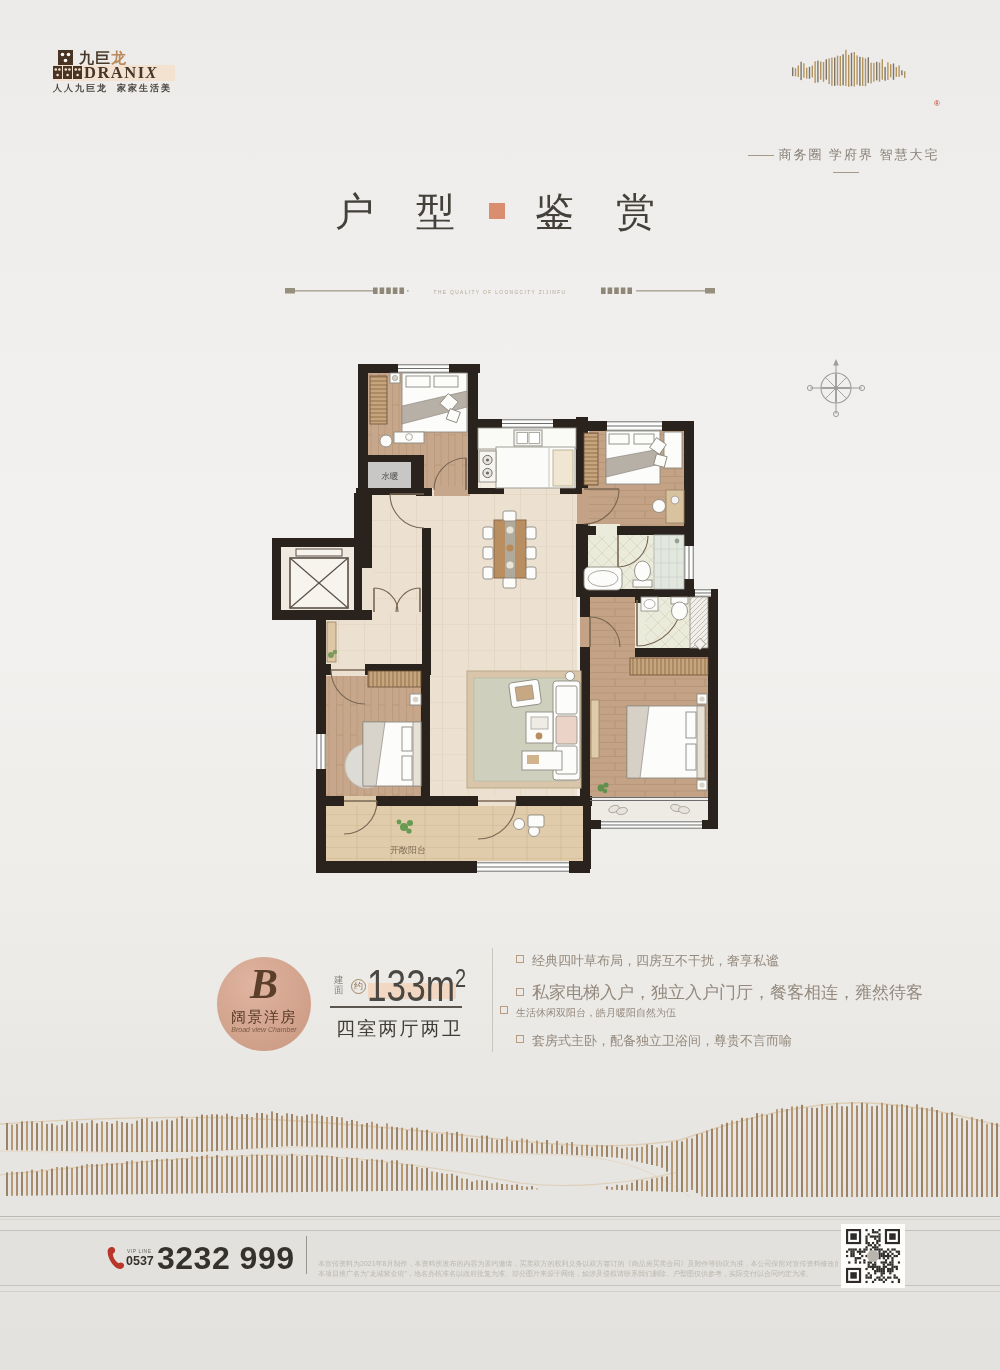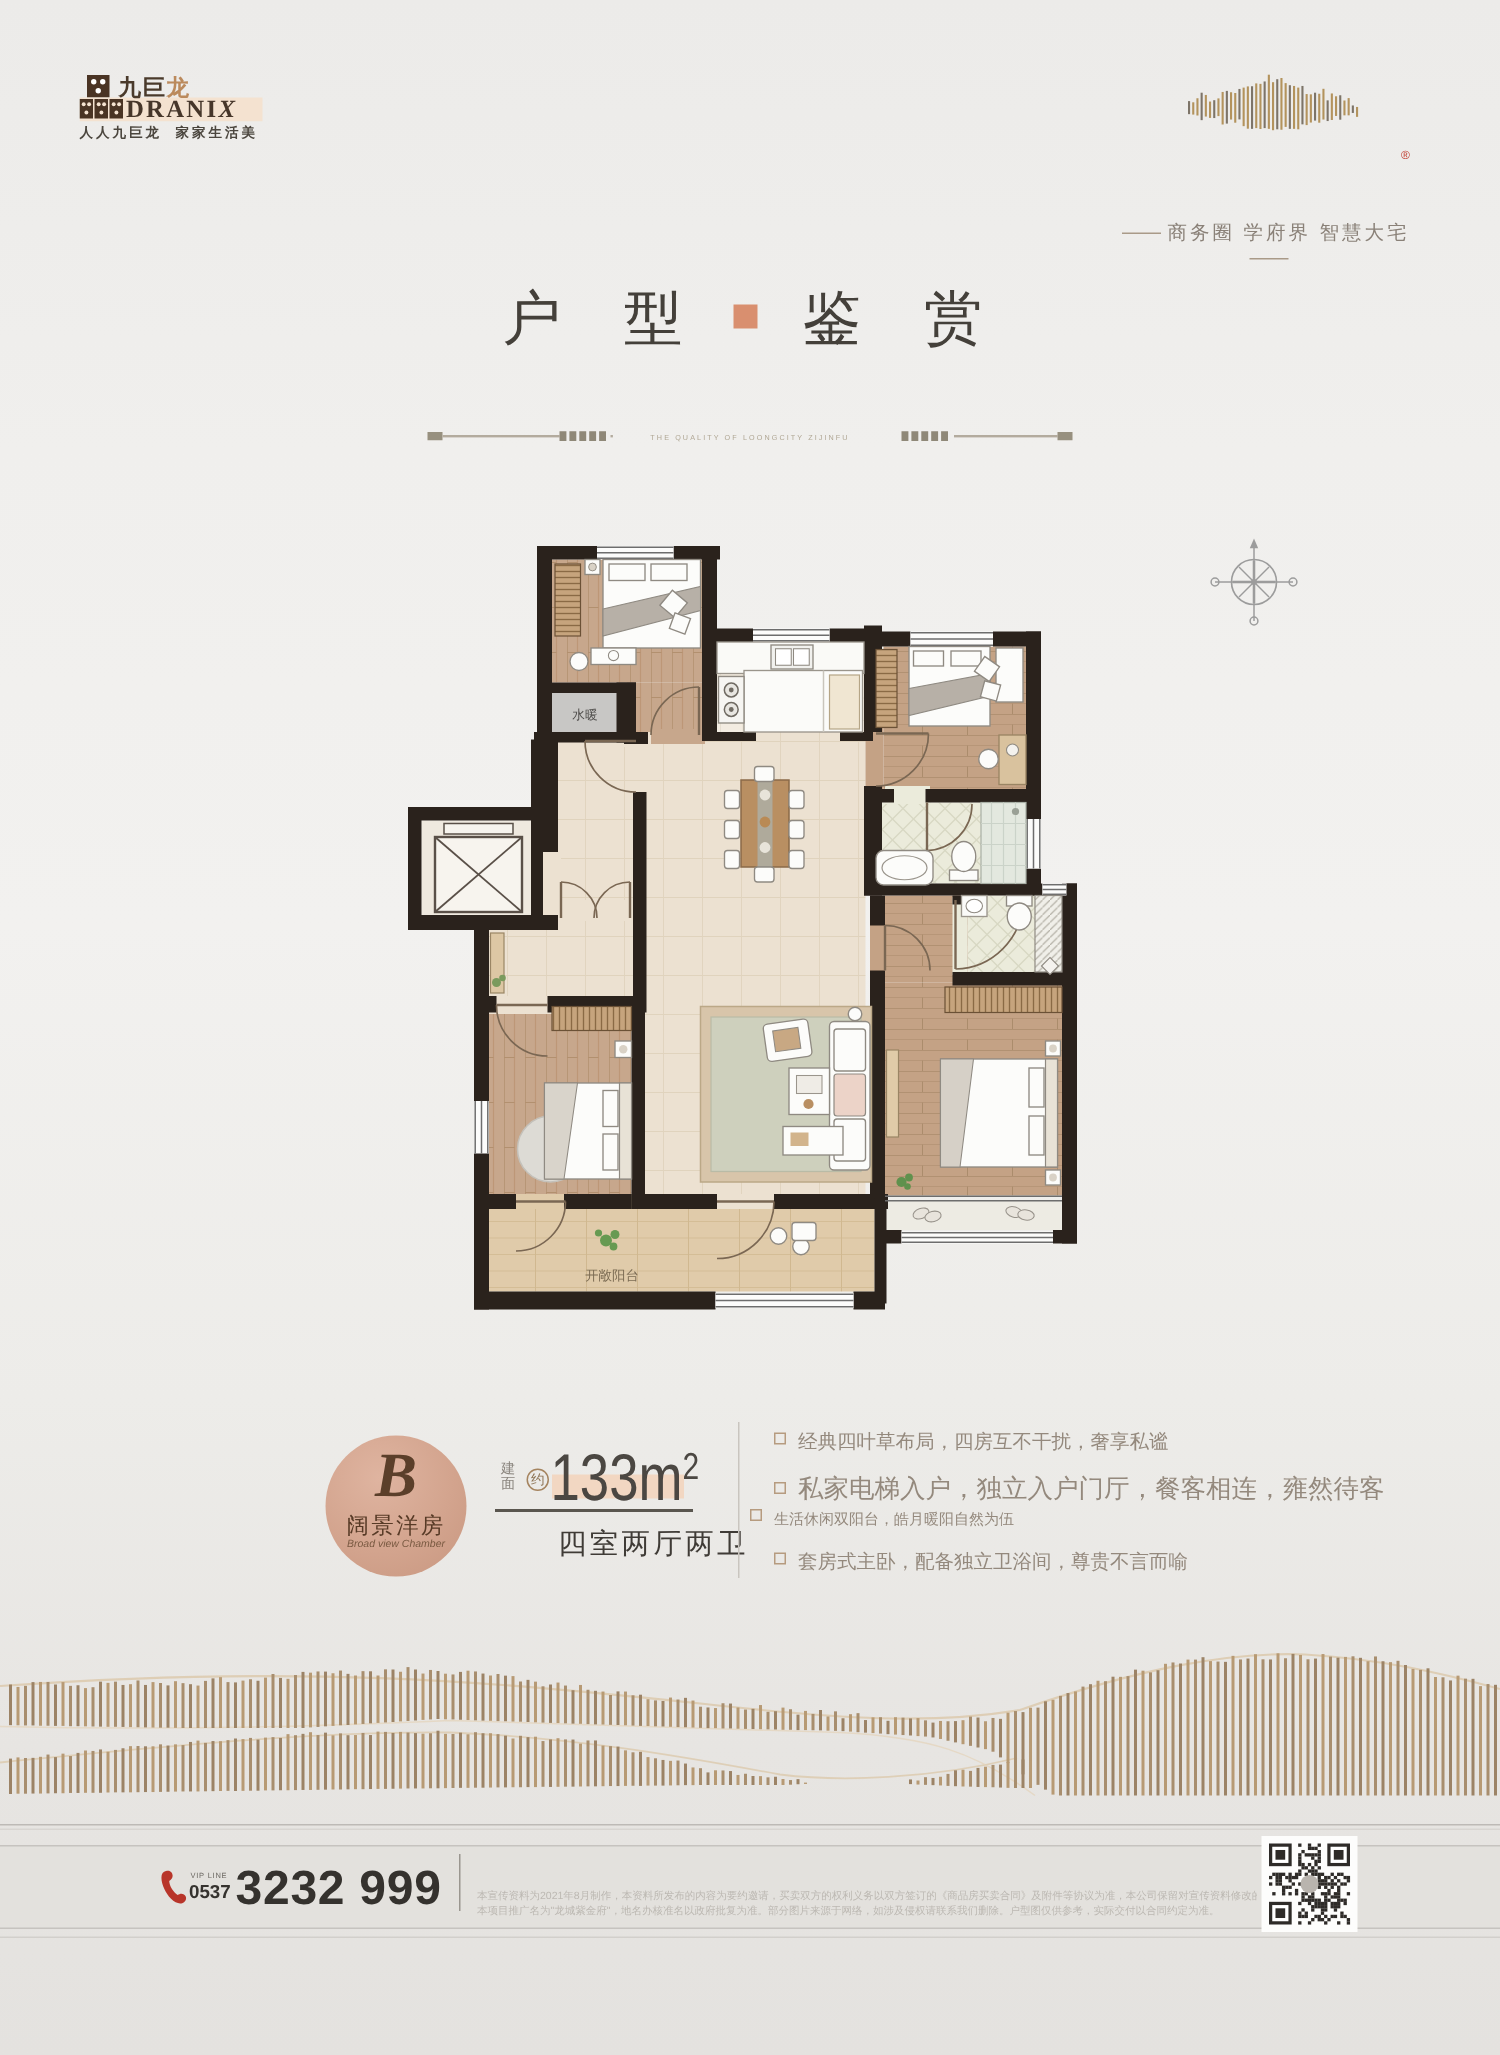--- a/index.html
+++ b/index.html
@@ -1009,21 +1009,21 @@
 <div class="abs" style="left:334px;top:975px;font-size:9.5px;color:#8a857e;width:11px;line-height:10px;">建面</div>
 
 <div class="abs" style="left:351px;top:979px;width:13px;height:13px;border:1px solid #a5845f;border-radius:50%;font-size:9px;color:#8a6f4f;text-align:center;line-height:13px;">约</div>
 
 <div class="abs" style="left:368px;top:983px;width:88px;height:16px;background:#f2d7c2;"></div>
 
 <div class="abs" style="left:367px;top:961px;font-size:44px;color:#4b4742;transform:scaleX(0.8);transform-origin:0 0;white-space:nowrap;">133m<span style="font-size:25px;vertical-align:14px;">2</span></div>
 
 <div class="abs" style="left:330px;top:1006px;width:132px;height:2px;background:#5a564f;"></div>
 
-<div class="abs" style="left:336px;top:1016px;font-size:19px;color:#3f3b36;letter-spacing:2.2px;margin-left:36px;">四室两厅两卫</div>
+<div class="abs" style="left:336px;top:1016px;font-size:19px;color:#3f3b36;letter-spacing:2.2px;">四室两厅两卫</div>
 
 <div class="abs" style="left:492px;top:948px;width:1px;height:104px;background:#c9c5bf;"></div>
 
 <div class="abs" style="left:516px;top:952px;font-size:13px;color:#94897d;"><span style="display:inline-block;width:6px;height:6px;border:1px solid #b69b7f;margin-right:8px;vertical-align:2px;"></span>经典四叶草布局，四房互不干扰，奢享私谧</div>
 
 <div class="abs" style="left:516px;top:981px;font-size:17px;color:#94897d;"><span style="display:inline-block;width:6px;height:6px;border:1px solid #b69b7f;margin-right:8px;vertical-align:2px;"></span>私家电梯入户，独立入户门厅，餐客相连，雍然待客</div>
 
 <div class="abs" style="left:500px;top:1006px;font-size:10px;color:#94897d;"><span style="display:inline-block;width:6px;height:6px;border:1px solid #b69b7f;margin-right:8px;vertical-align:2px;"></span>生活休闲双阳台，皓月暖阳自然为伍</div>
 
 <div class="abs" style="left:516px;top:1032px;font-size:13px;color:#94897d;"><span style="display:inline-block;width:6px;height:6px;border:1px solid #b69b7f;margin-right:8px;vertical-align:2px;"></span>套房式主卧，配备独立卫浴间，尊贵不言而喻</div>

